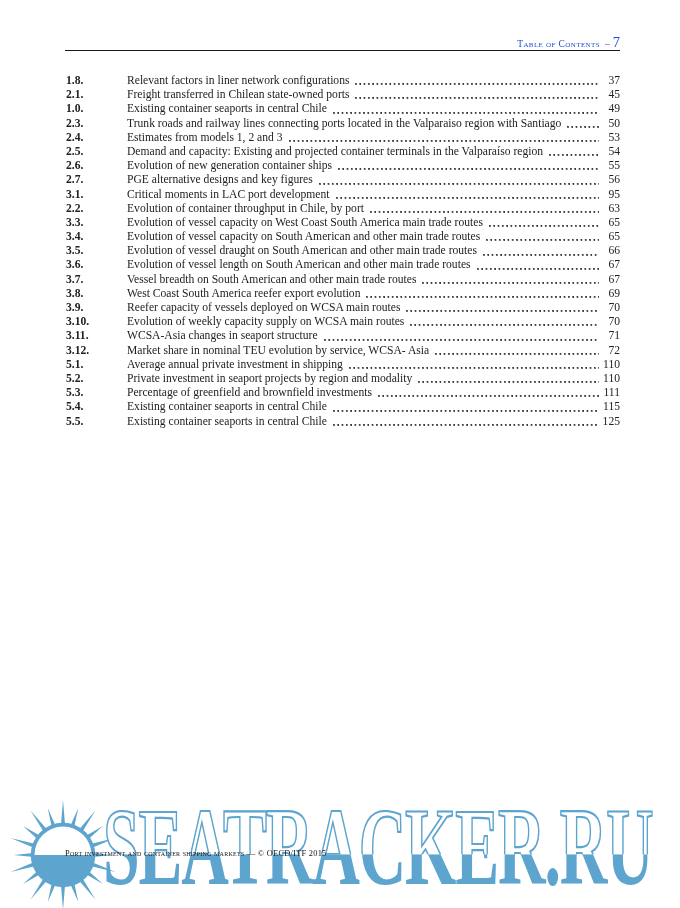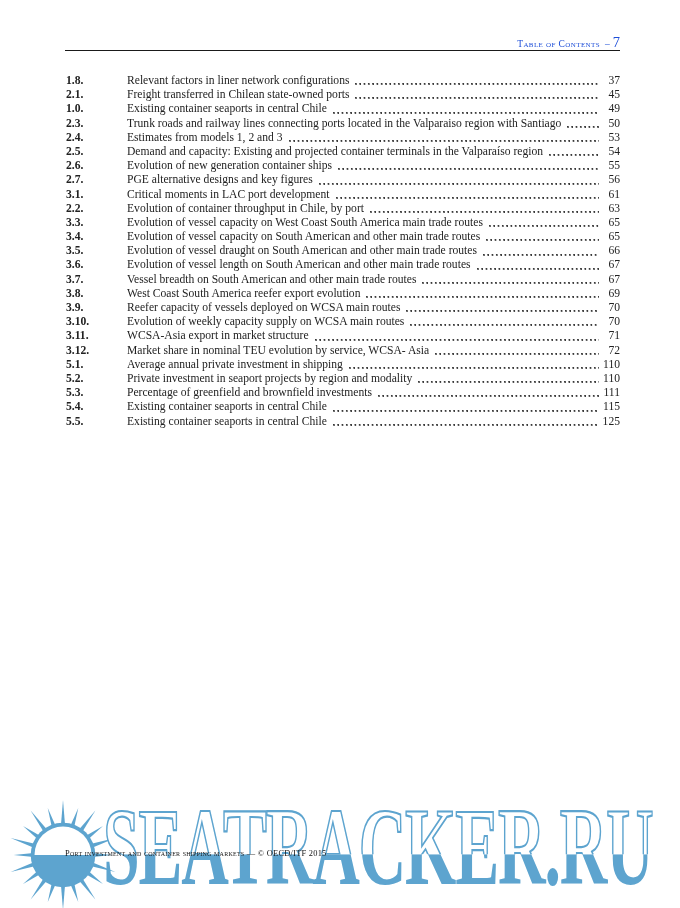--- a/index.html
+++ b/index.html
@@ -126,21 +126,21 @@
       <span class="toc-num">2.7.</span>
       <span class="toc-title">PGE alternative designs and key figures</span>
       <span class="toc-leader"></span>
       <span class="toc-page">56</span>
     </div>
 
     <div class="toc-row">
       <span class="toc-num">3.1.</span>
       <span class="toc-title">Critical moments in LAC port development</span>
       <span class="toc-leader"></span>
-      <span class="toc-page">61</span>
+      <span class="toc-page">95</span>
     </div>
 
     <div class="toc-row">
       <span class="toc-num">2.2.</span>
       <span class="toc-title">Evolution of container throughput in Chile, by port</span>
       <span class="toc-leader"></span>
       <span class="toc-page">63</span>
     </div>
 
     <div class="toc-row">
@@ -194,21 +194,21 @@
 
     <div class="toc-row">
       <span class="toc-num">3.10.</span>
       <span class="toc-title">Evolution of weekly capacity supply on WCSA main routes</span>
       <span class="toc-leader"></span>
       <span class="toc-page">70</span>
     </div>
 
     <div class="toc-row">
       <span class="toc-num">3.11.</span>
-      <span class="toc-title">WCSA-Asia export in market structure</span>
+      <span class="toc-title">WCSA-Asia changes in seaport structure</span>
       <span class="toc-leader"></span>
       <span class="toc-page">71</span>
     </div>
 
     <div class="toc-row">
       <span class="toc-num">3.12.</span>
       <span class="toc-title">Market share in nominal TEU evolution by service, WCSA- Asia</span>
       <span class="toc-leader"></span>
       <span class="toc-page">72</span>
     </div>

